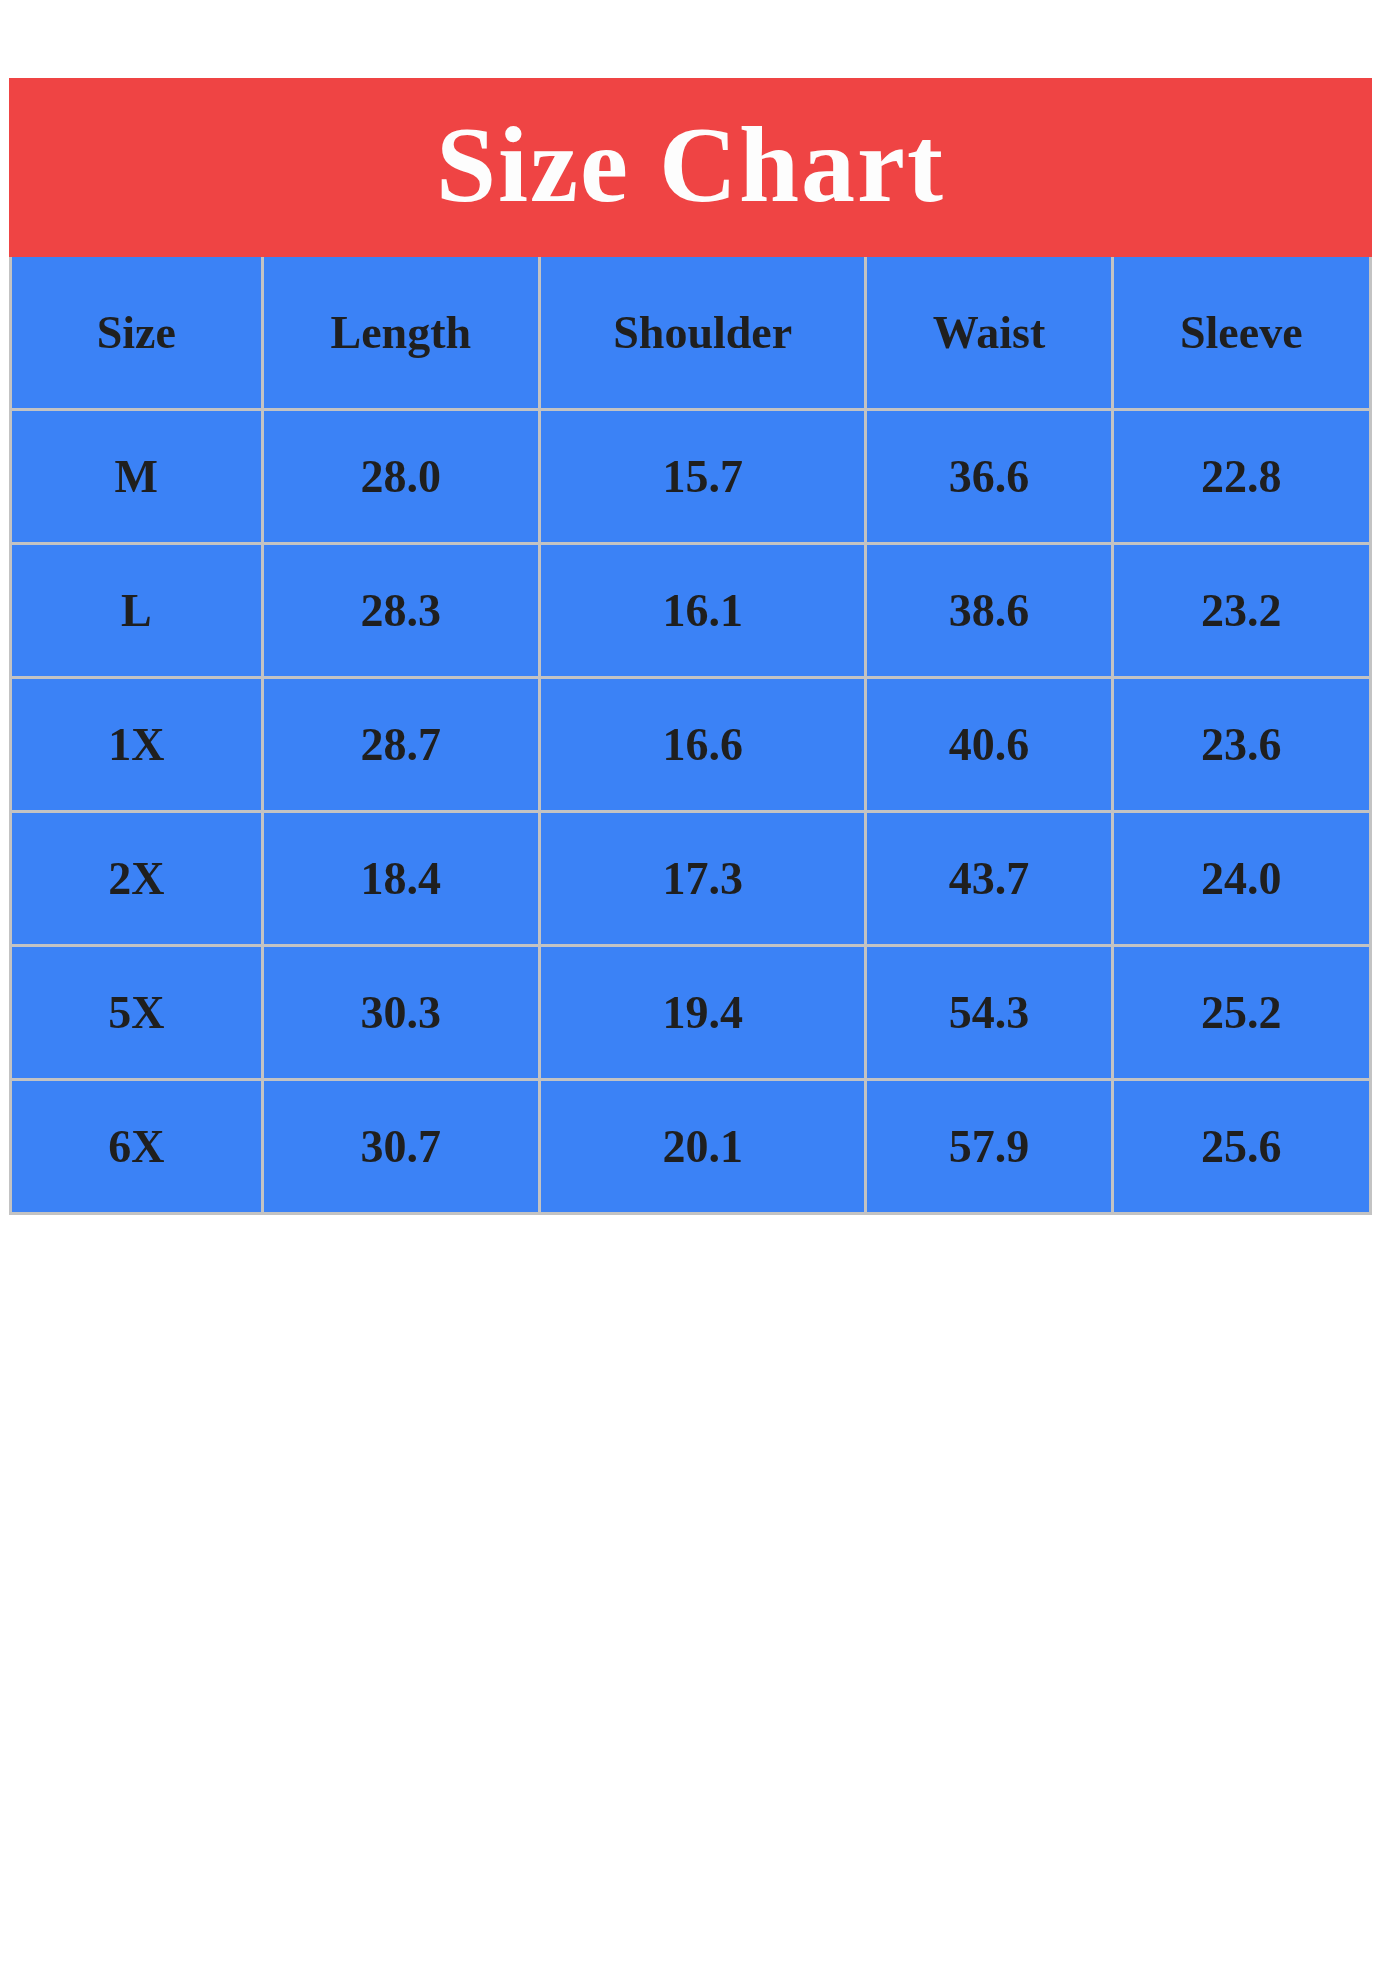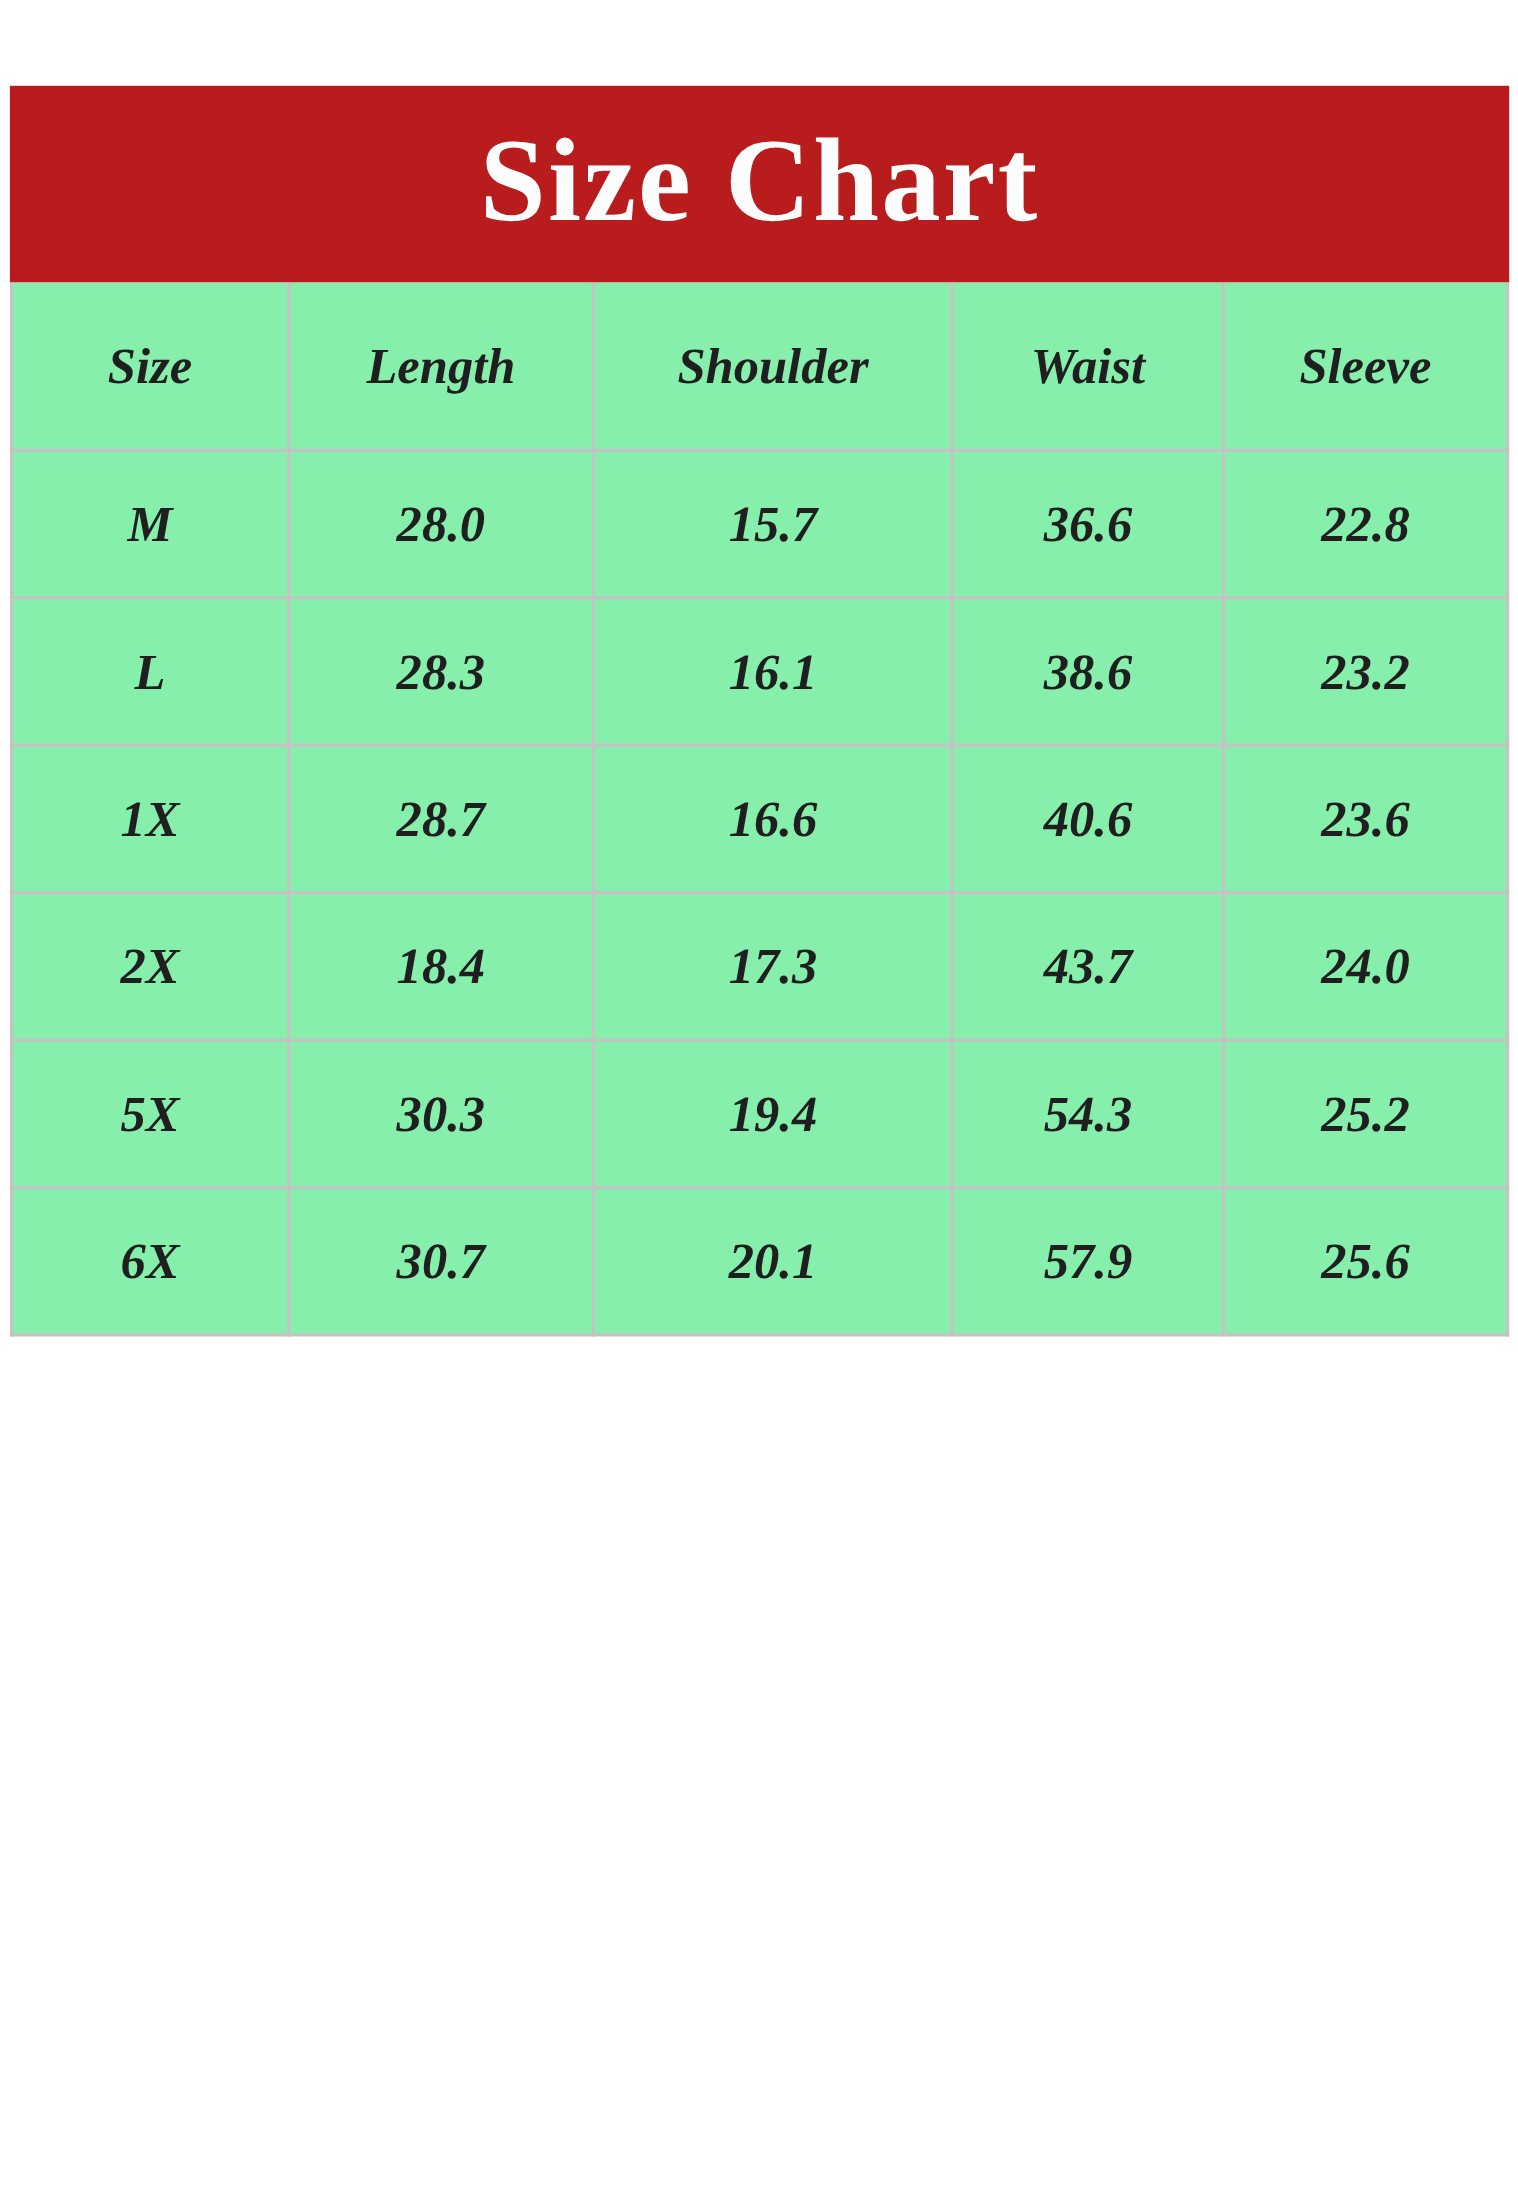--- a/index.html
+++ b/index.html
@@ -11,21 +11,21 @@
     font-family: "Liberation Serif", "DejaVu Serif", serif;
   }
   .chart-wrap {
     position: absolute;
     left: 9px;
     top: 78px;
     width: 1363px;
   }
   .banner {
     height: 179px;
-    background: #b91c1c;
+    background: #ef4444;
     display: flex;
     align-items: center;
     justify-content: center;
   }
   .banner .title-text {
     color: #fdfdfd;
     font-size: 108px;
     font-weight: 700;
     letter-spacing: 2px;
     line-height: 1;
@@ -36,24 +36,23 @@
     border-collapse: collapse;
     table-layout: fixed;
     background: #ffffff;
   }
   table.size-table th,
   table.size-table td {
     border: 3px solid #c3c3c3;
     text-align: center;
     vertical-align: middle;
     color: #1f1f1f;
-    background: #86efac;
+    background: #3b82f6;
     font-weight: 700;
     font-size: 46px;
-    font-style: italic;
   }
   table.size-table thead th {
     height: 152px;
     border-top: none;
   }
   table.size-table tbody td {
     height: 134px;
   }
 </style>
 </head>

